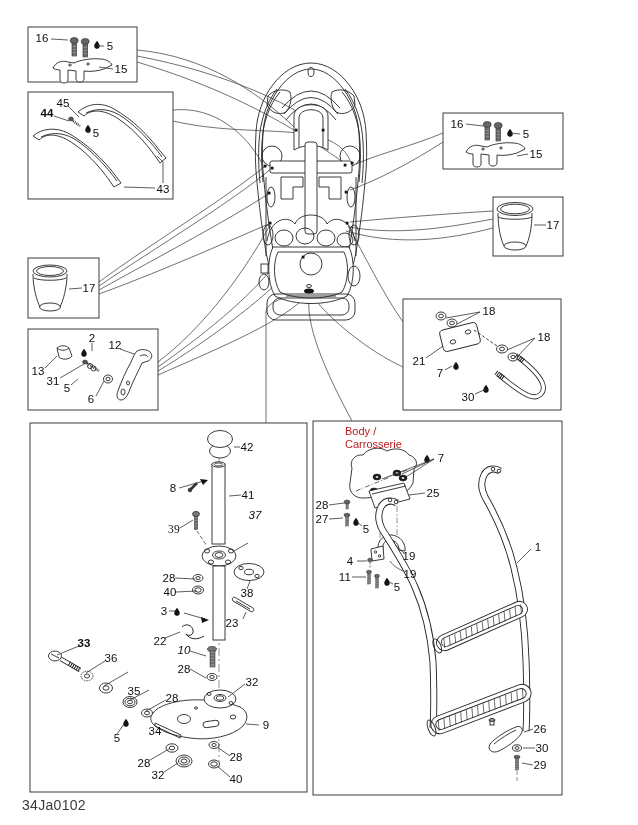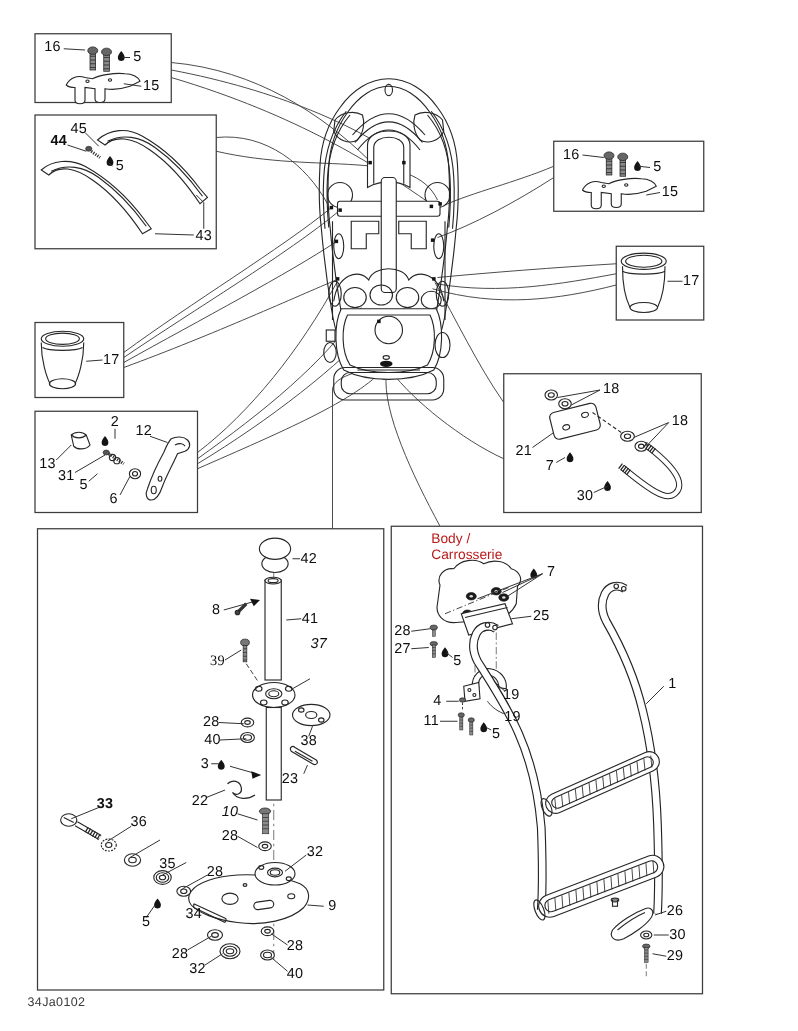--- a/index.html
+++ b/index.html
@@ -2,21 +2,21 @@
 <html><head>
 <meta charset="utf-8">
 <style>
   html,body{margin:0;padding:0;background:#fff;}
   .stage{position:relative;width:638px;height:825px;background:#fff;overflow:hidden;
          font-family:"Liberation Sans",sans-serif;}
   .stage svg{position:absolute;left:0;top:0;}
   .part-label{position:absolute;transform:translate(-50%,-50%);
       font-size:11.5px;color:#0e0e0e;white-space:nowrap;letter-spacing:.2px;}
   .text-left{position:absolute;font-size:11px;color:#b91c1c;white-space:nowrap;}
-  .caption{position:absolute;font-size:10px;color:#3a3a3a;letter-spacing:.3px;}
+  .caption{position:absolute;font-size:14px;color:#3a3a3a;letter-spacing:.3px;}
 </style>
 </head>
 <body>
 
 <div class="stage">
 
 <svg width="638" height="825" viewBox="0 0 638 825">
 
   <g fill="none" stroke="#4d4d4d" stroke-width="0.8">
     <path d="M137,50 C205,56 258,92 294,127"></path>

